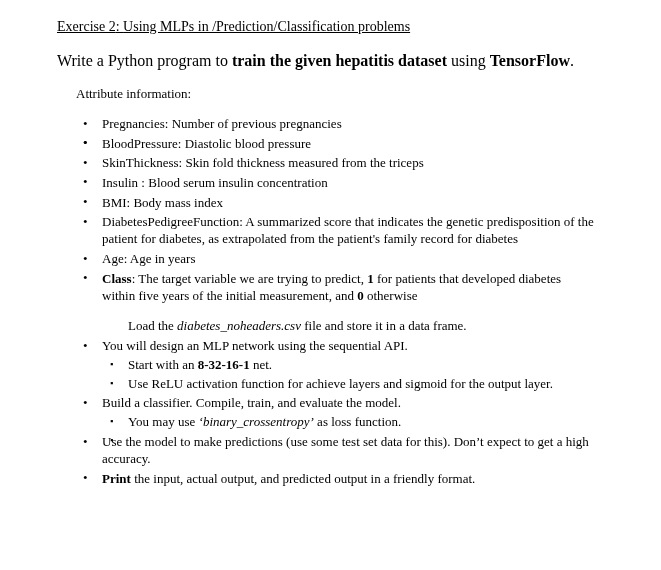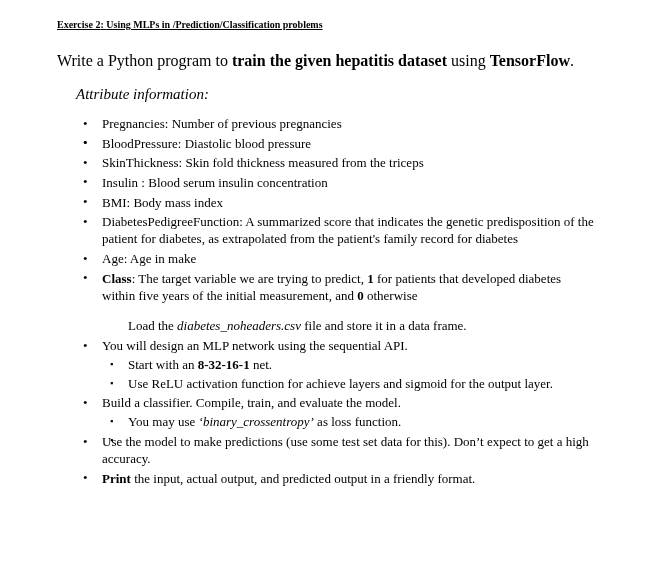--- a/index.html
+++ b/index.html
@@ -20,39 +20,38 @@
     position: relative;
     width: 661px;
     height: 570px;
     padding: 0;
     box-sizing: border-box;
   }
   .title {
     position: absolute;
     left: 57px;
     top: 18px;
-    font-weight: bold;
-    font-size: 10px;
+    font-weight: normal;
+    font-size: 14px;
     text-align: center;
   }
   .title .u {
     text-decoration: underline;
   }
   .intro {
     position: absolute;
     left: 57px;
     top: 50px;
     font-size: 16px;
   }
   .attr-head {
     position: absolute;
     left: 76px;
     top: 85px;
-    font-size: 15px;
-    font-style: italic;
+    font-size: 13px;
   }
   ul.lvl1 {
     position: absolute;
     left: 76px;
     top: 115px;
     width: 520px;
     margin: 0;
     padding: 0;
     list-style: none;
   }
@@ -138,21 +137,21 @@
     <li>
       <span class="bullet">•</span>
       <span>BMI: Body mass index</span>
     </li>
     <li>
       <span class="bullet">•</span>
       <span>DiabetesPedigreeFunction: A summarized score that indicates the genetic predisposition of the patient for diabetes, as extrapolated from the patient's family record for diabetes</span>
     </li>
     <li>
       <span class="bullet">•</span>
-      <span>Age: Age in make</span>
+      <span>Age: Age in years</span>
     </li>
 
     <li>
       <span class="bullet">•</span>
       <span class="b">Class</span><span>: The target variable we are trying to predict, </span><span class="b">1</span><span> for patients that developed diabetes within five years of the initial measurement, and </span><span class="b">0</span><span> otherwise</span>
     </li>
 
     <li class="nobullet">
       <div class="loadline">
         <span>Load the </span><span class="i">diabetes_noheaders.csv</span><span> file and store it in a data frame.</span>

